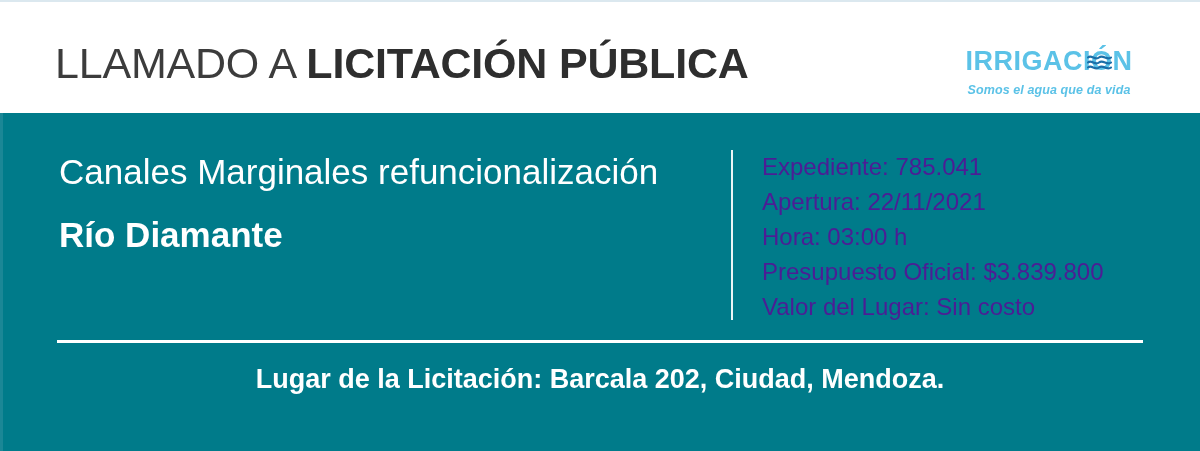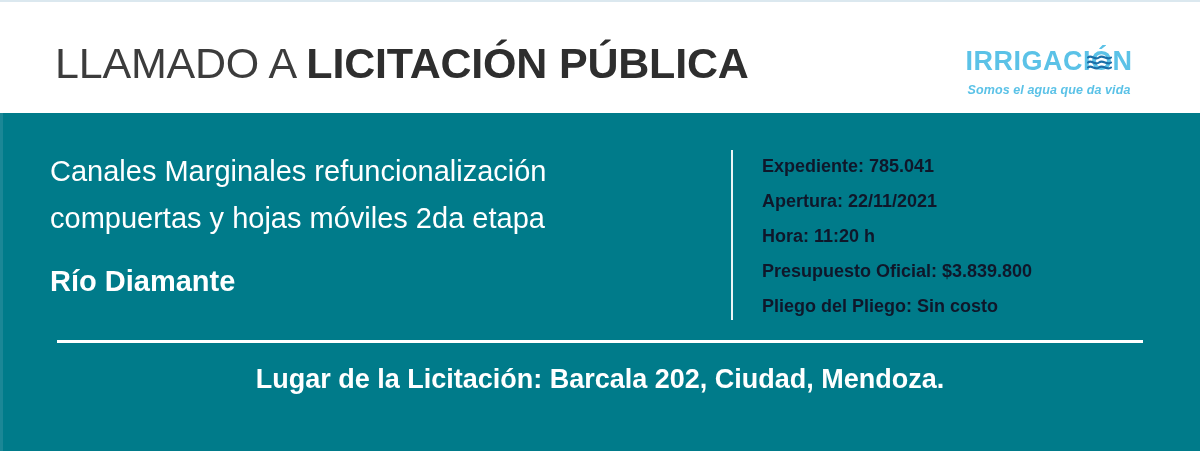--- a/index.html
+++ b/index.html
@@ -111,25 +111,25 @@
     left: 0;
     top: 113px;
     width: 3px;
     height: 338px;
     background: #1b8796;
   }
 
   
   .project-title {
     position: absolute;
-    left: 50px;
+    left: 59px;
     top: 148px;
     width: 660px;
     color: #ffffff;
-    font-size: 29px;
+    font-size: 35px;
     line-height: 47px;
     font-weight: 400;
   }
   .project-title .pt-bold {
     font-weight: 700;
     margin-top: 16px;
   }
   .project-title .pt-line {
     display: block;
     white-space: nowrap;
@@ -145,24 +145,24 @@
     background: #ffffff;
     opacity: 0.92;
   }
 
   
   .details {
     position: absolute;
     left: 762px;
     top: 149px;
     width: 400px;
-    color: #0f172a;
-    font-size: 18px;
+    color: #4c1d95;
+    font-size: 24px;
     line-height: 35px;
-    font-weight: 700;
+    font-weight: 400;
   }
   .details .detail-line {
     display: block;
     white-space: nowrap;
   }
 
   
   .h-rule {
     position: absolute;
     left: 57px;
@@ -211,31 +211,30 @@
       <div class="logo-tagline">Somos el agua que da vida</div>
     </div>
 
   </div>
 
   <div class="body-band"></div>
   <div class="left-edge-strip"></div>
 
   <div class="project-title">
     <span class="pt-line">Canales Marginales refuncionalización</span>
-    <span class="pt-line">compuertas y hojas móviles 2da etapa</span>
     <span class="pt-line pt-bold">Río Diamante</span>
   </div>
 
   <div class="v-divider"></div>
 
   <div class="details">
     <span class="detail-line">Expediente: 785.041</span>
     <span class="detail-line">Apertura: 22/11/2021</span>
-    <span class="detail-line">Hora: 11:20 h</span>
+    <span class="detail-line">Hora: 03:00 h</span>
     <span class="detail-line">Presupuesto Oficial: $3.839.800</span>
-    <span class="detail-line">Pliego del Pliego: Sin costo</span>
+    <span class="detail-line">Valor del Lugar: Sin costo</span>
   </div>
 
   <div class="h-rule"></div>
 
   <div class="footer-line">Lugar de la Licitación: Barcala 202, Ciudad, Mendoza.</div>
 
 </div>
 
 </body></html>

